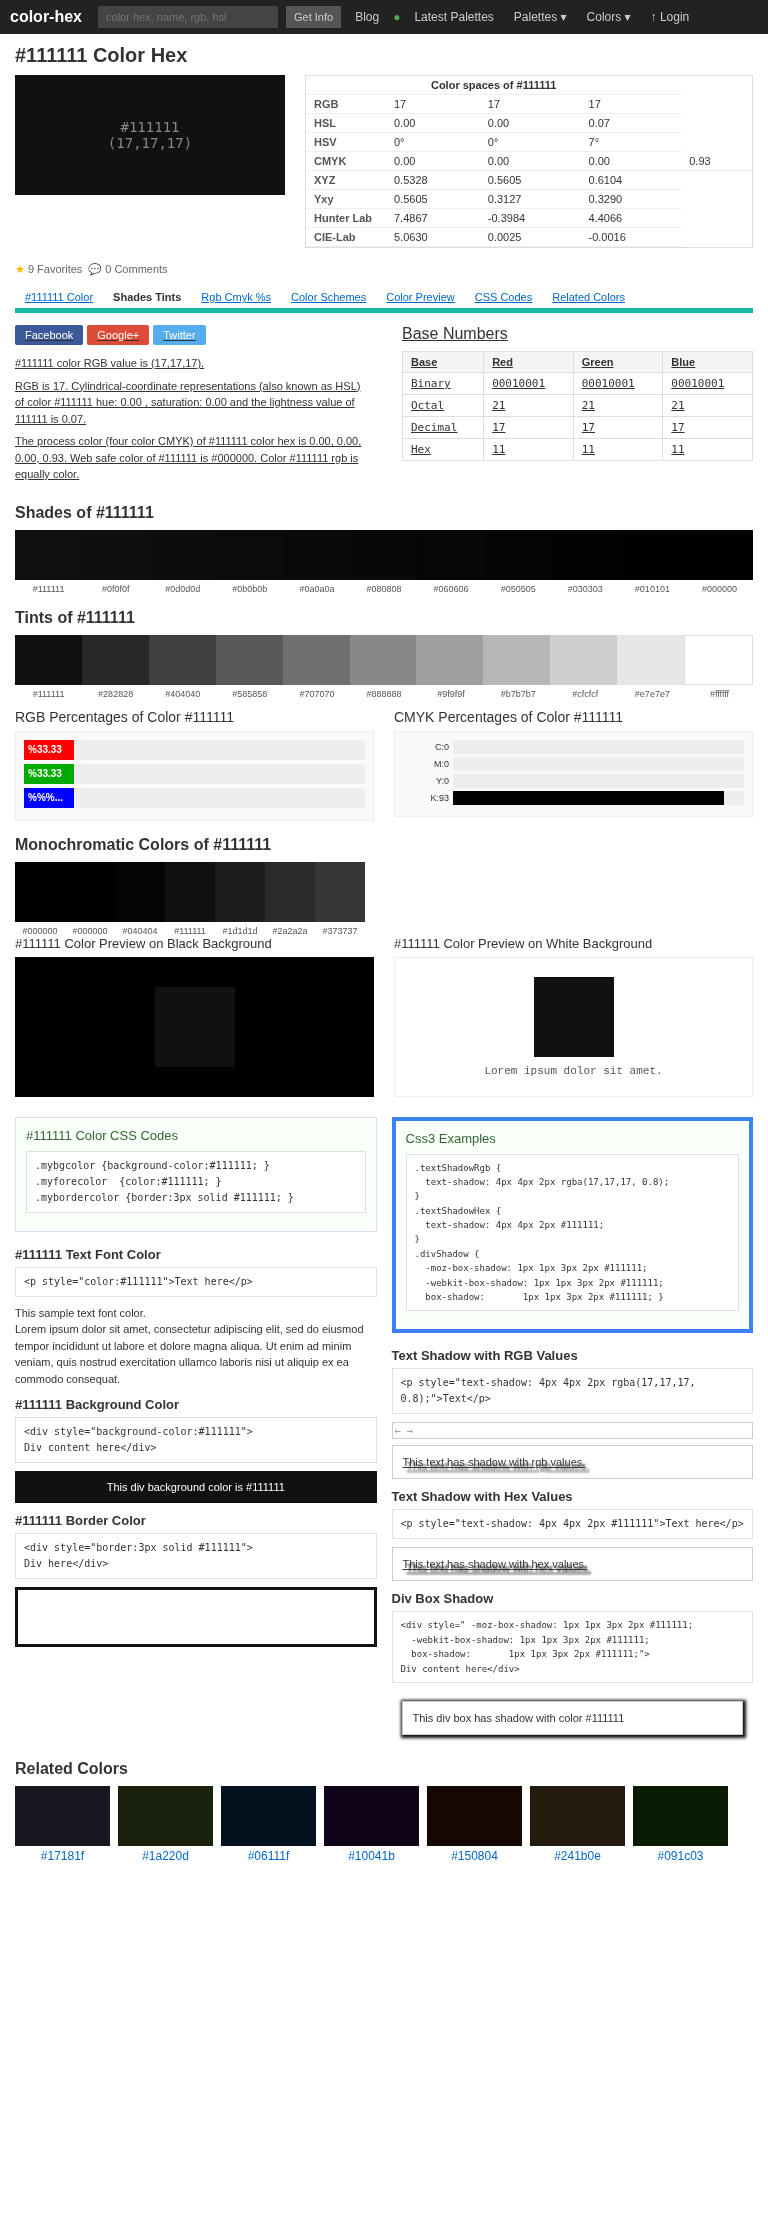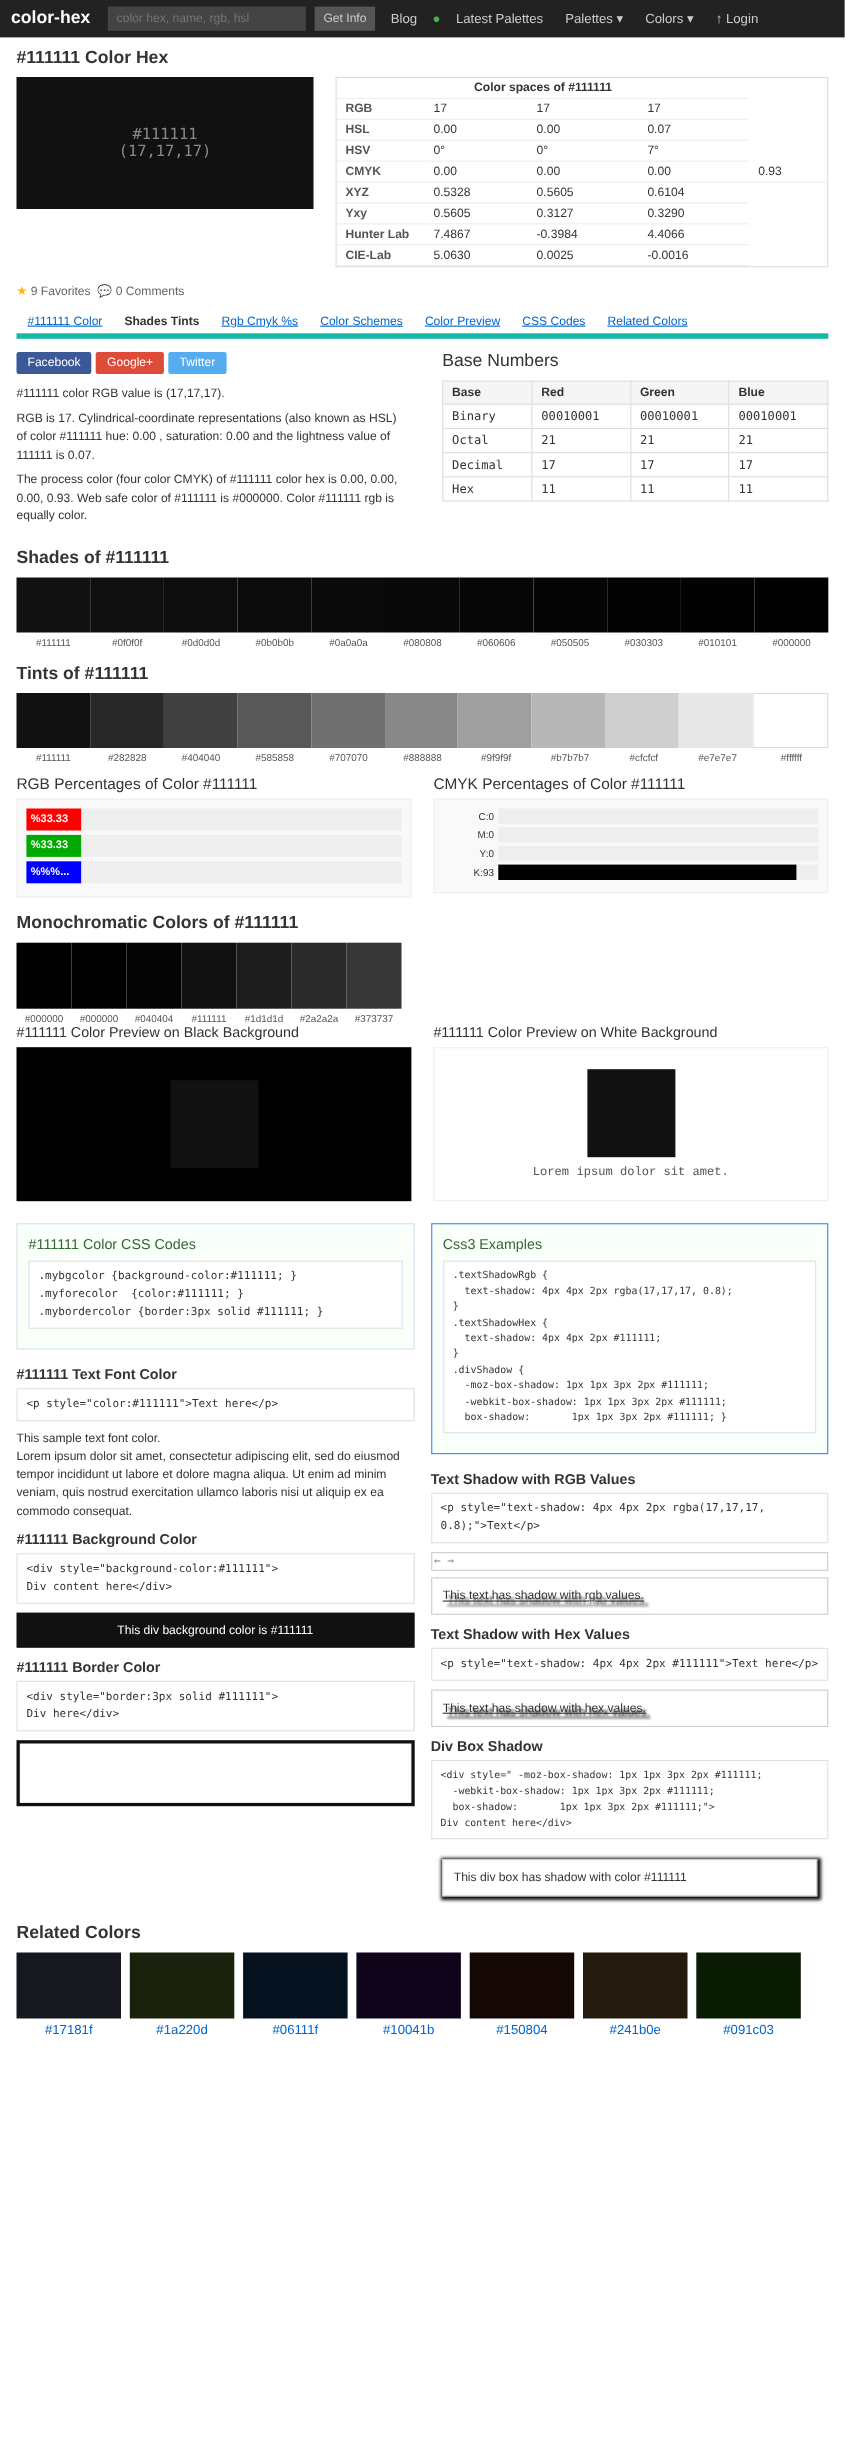--- a/index.html
+++ b/index.html
@@ -20,37 +20,37 @@
     .title-section { display: flex; gap: 20px; margin-bottom: 15px; }
     .color-preview-box { width: 270px; height: 120px; background: #111111; display: flex; flex-direction: column; align-items: center; justify-content: center; flex-shrink: 0; }
     .color-preview-text { color: #888; font-size: 14px; font-family: monospace; }
     
     .color-spaces-table { flex: 1; border: 1px solid #ddd; }
     .color-spaces-table table { width: 100%; border-collapse: collapse; font-size: 11px; }
     .color-spaces-table th, .color-spaces-table td { padding: 3px 8px; border-bottom: 1px solid #eee; }
     .color-spaces-table td:first-child { font-weight: bold; color: #555; width: 80px; }
     .color-spaces-table td { color: #333; }
     
-    h1 { font-size: 16px; margin-bottom: 8px; }
+    h1 { font-size: 20px; margin-bottom: 8px; }
     .favorites { font-size: 11px; color: #666; margin-bottom: 8px; }
     .star { color: #FFB800; }
     
     
     .tabs { display: flex; gap: 0; border-bottom: 5px solid #14b8a6; margin-bottom: 12px; margin-top: 10px; flex-wrap: wrap; }
     .tab-item { padding: 5px 10px; font-size: 11px; color: #0066cc; cursor: pointer; text-decoration: underline; }
     .tab-item.active { color: #333; text-decoration: none; font-weight: bold; }
     
     
     .social-btns { display: flex; gap: 4px; margin-bottom: 10px; }
     .btn-facebook { background: #3b5998; color: #fff; border: none; padding: 4px 10px; font-size: 11px; cursor: pointer; border-radius: 2px; }
     .btn-google { background: #dd4b39; color: #fff; border: none; padding: 4px 10px; font-size: 11px; cursor: pointer; border-radius: 2px; }
     .btn-twitter { background: #55acee; color: #fff; border: none; padding: 4px 10px; font-size: 11px; cursor: pointer; border-radius: 2px; }
     
     
-    .two-col { display: flex; gap: 36px; margin-bottom: 15px; }
+    .two-col { display: flex; gap: 36px; margin-bottom: 15px; text-decoration: underline; }
     .col-left { flex: 1; }
     .col-right { flex: 1; }
     
     
     .base-numbers-title { font-size: 16px; margin-bottom: 8px; }
     .base-table { width: 100%; border-collapse: collapse; font-size: 11px; }
     .base-table th { background: #f5f5f5; padding: 4px 8px; text-align: left; border: 1px solid #ddd; }
     .base-table td { padding: 4px 8px; border: 1px solid #ddd; font-family: monospace; }
     
     
@@ -95,21 +95,21 @@
     .preview-col { flex: 1; }
     .preview-title { font-size: 13px; margin-bottom: 6px; }
     .black-preview { background: #000; height: 140px; display: flex; align-items: center; justify-content: center; }
     .black-preview-inner { width: 80px; height: 80px; background: #111111; }
     .white-preview { background: #fff; border: 1px solid #eee; height: 140px; display: flex; flex-direction: column; align-items: center; justify-content: center; gap: 8px; }
     .white-preview-inner { width: 80px; height: 80px; background: #111111; }
     .white-preview-text { font-size: 11px; color: #555; font-family: Liberation Mono, monospace; }
     
     
     .css-section { background: #f9fff9; border: 1px solid #dde; padding: 10px; margin-bottom: 15px; }
-    .css3-section { background: #f9fff9; border: 1px solid #3b82f6; padding: 10px; margin-bottom: 15px; }
+    .css3-section { background: #f9fff9; border: 4px solid #3b82f6; padding: 10px; margin-bottom: 15px; }
     .css-section-title { color: #336633; font-size: 13px; margin-bottom: 8px; }
     .css3-section-title { color: #336633; font-size: 13px; margin-bottom: 8px; }
     .code-block { background: #fff; border: 1px solid #e0e0e0; padding: 6px 8px; font-family: monospace; font-size: 10px; color: #333; margin-bottom: 8px; line-height: 1.6; }
     .subsection-title { font-size: 13px; margin: 10px 0 5px; }
     
     .bg-preview-box { background: #111111; color: #fff; padding: 10px; text-align: center; font-size: 11px; margin-bottom: 6px; }
     
     .border-preview-box { border: 3px solid #111111; padding: 8px; font-size: 11px; color: #333; height: 60px; margin-bottom: 6px; }
     
     .shadow-preview-rgb { background: #fff; border: 1px solid #ccc; padding: 10px; text-shadow: 4px 4px 2px rgba(17,17,17,0.8); font-size: 11px; margin-bottom: 4px; }

